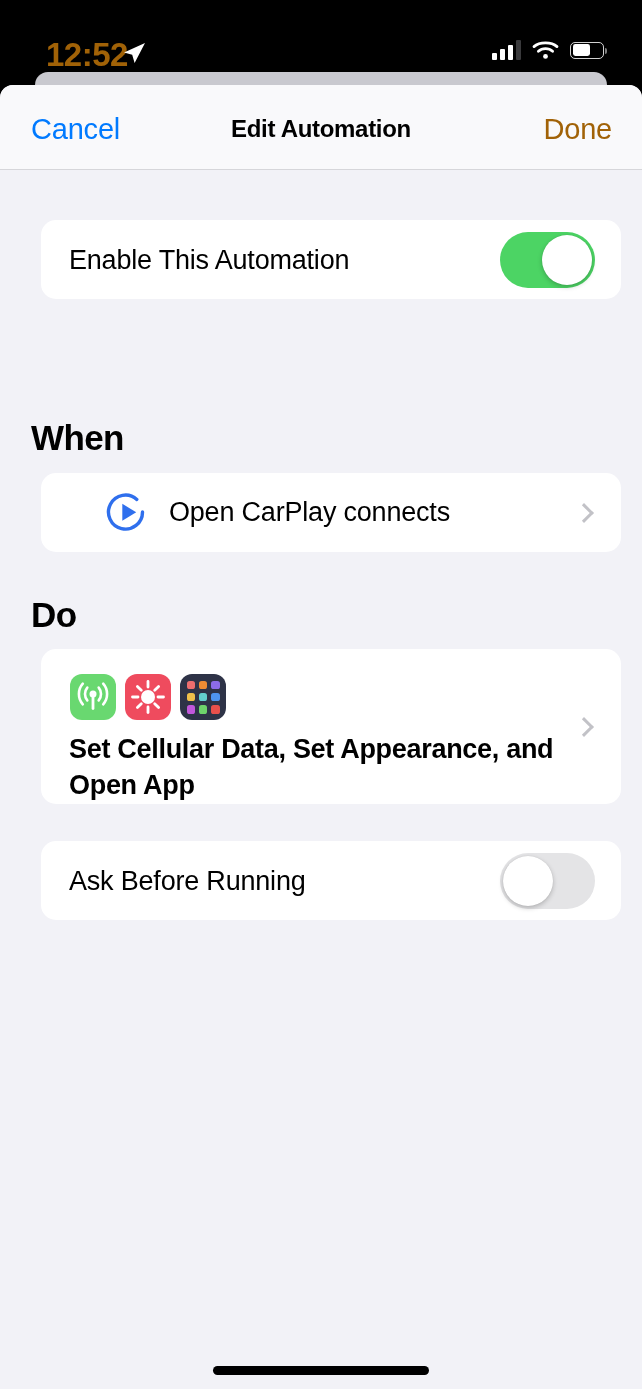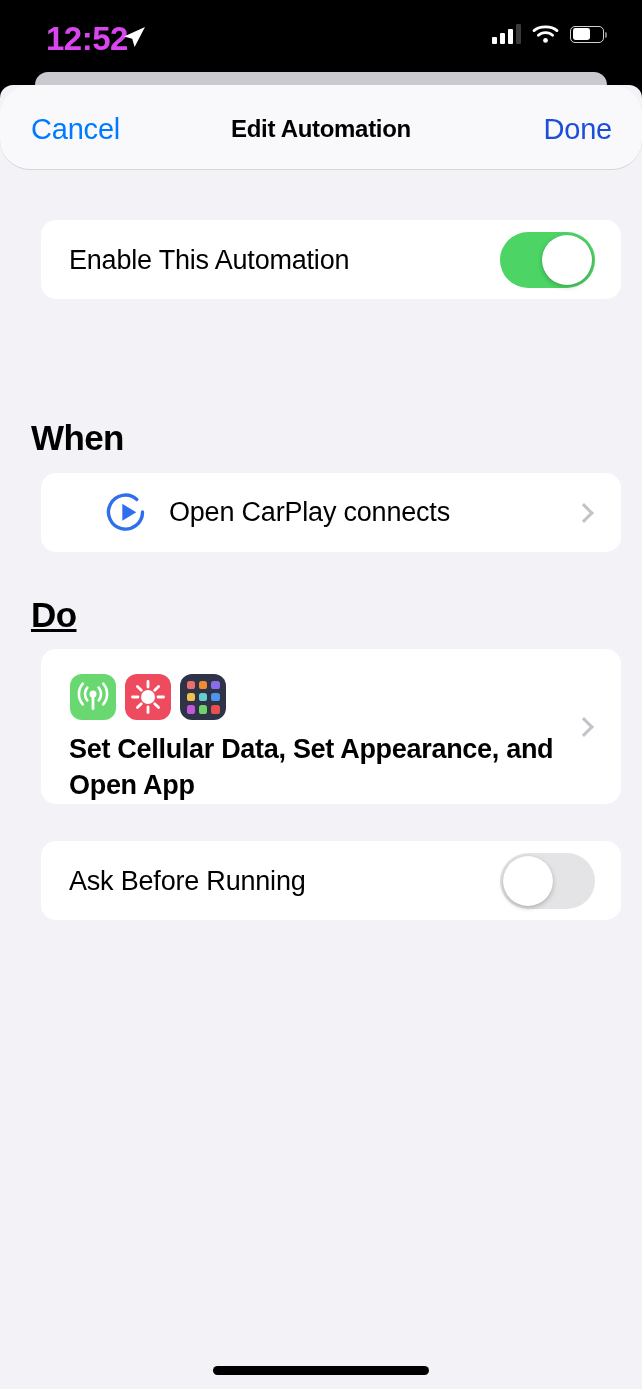--- a/index.html
+++ b/index.html
@@ -10,23 +10,23 @@
     overflow:hidden;
   }
   #screen {
     position:relative;
     width:642px; height:1389px;
     background:#000;
   }
 
   
   #status-bar {
-    position:absolute; top:0; left:0;
+    position:absolute; top:16px; left:0;
     width:642px; height:88px;
-    color:#d946ef;
+    color:#a16207;
   }
   #status-time {
     position:absolute; left:46px; top:20px;
     font-size:33px; font-weight:600;
     letter-spacing:-0.5px; line-height:38px;
   }
   #loc-arrow { position:absolute; left:121px; top:24px; }
   #status-right {
     position:absolute; right:38px; top:24px;
     display:flex; align-items:center; gap:11px;
@@ -65,37 +65,36 @@
     border-radius:13px 13px 0 0;
     overflow:hidden;
   }
 
   
   #nav-bar {
     position:relative;
     height:85px;
     background:#f9f9fb;
     border-bottom:1px solid #d6d6da;
-    border-radius:30px;
   }
   #nav-cancel {
     position:absolute; left:31px; top:27px;
     font-size:29px; color:#007aff; line-height:34px;
     letter-spacing:-0.2px;
     background:none; border:none; font-family:inherit;
     cursor:pointer; padding:0;
   }
   #nav-title {
     position:absolute; left:0; top:27px; width:100%;
     text-align:center; font-size:24px; font-weight:700;
     color:#000; line-height:34px; letter-spacing:-0.3px;
   }
   #nav-done {
     position:absolute; right:30px; top:27px;
-    font-size:29px; color:#1d4ed8; line-height:34px;
+    font-size:29px; color:#a16207; line-height:34px;
     letter-spacing:-0.2px;
     background:none; border:none; font-family:inherit;
     cursor:pointer; padding:0;
   }
 
   
   #content { position:relative; }
 
   .card {
     position:absolute; left:41px; width:580px;
@@ -232,21 +231,21 @@
 
       <div class="card" style="top:303px; height:79px;">
         <svg id="trigger-icon" viewBox="0 0 47 47">
           <path d="M33.8 10.4 A17 17 0 1 0 39.5 23" stroke="#2F6FED" stroke-width="3.4" fill="none" stroke-linecap="round"></path>
           <path d="M19.3 14.8 L33.2 23.3 L19.3 31.8 Z" fill="#2F6FED"></path>
         </svg>
         <div id="trigger-row-label">Open CarPlay connects</div>
         <div class="chev" style="right:30px; top:33px;"></div>
       </div>
 
-      <div class="section-head" style="top:425px;text-decoration:underline;">Do</div>
+      <div class="section-head" style="top:425px;">Do</div>
 
       <div class="card" style="top:479px; height:155px;">
 
         <div class="act-icons">
 
           <div class="act-icon" style="background:#69D870;">
             <svg width="46" height="46" viewBox="0 0 46 46">
               <g stroke="#fff" stroke-width="2.6" fill="none" stroke-linecap="round">
                 <path d="M17.3 13.6 A10 10 0 0 0 17.3 26.4"></path>
                 <path d="M28.7 13.6 A10 10 0 0 1 28.7 26.4"></path>

